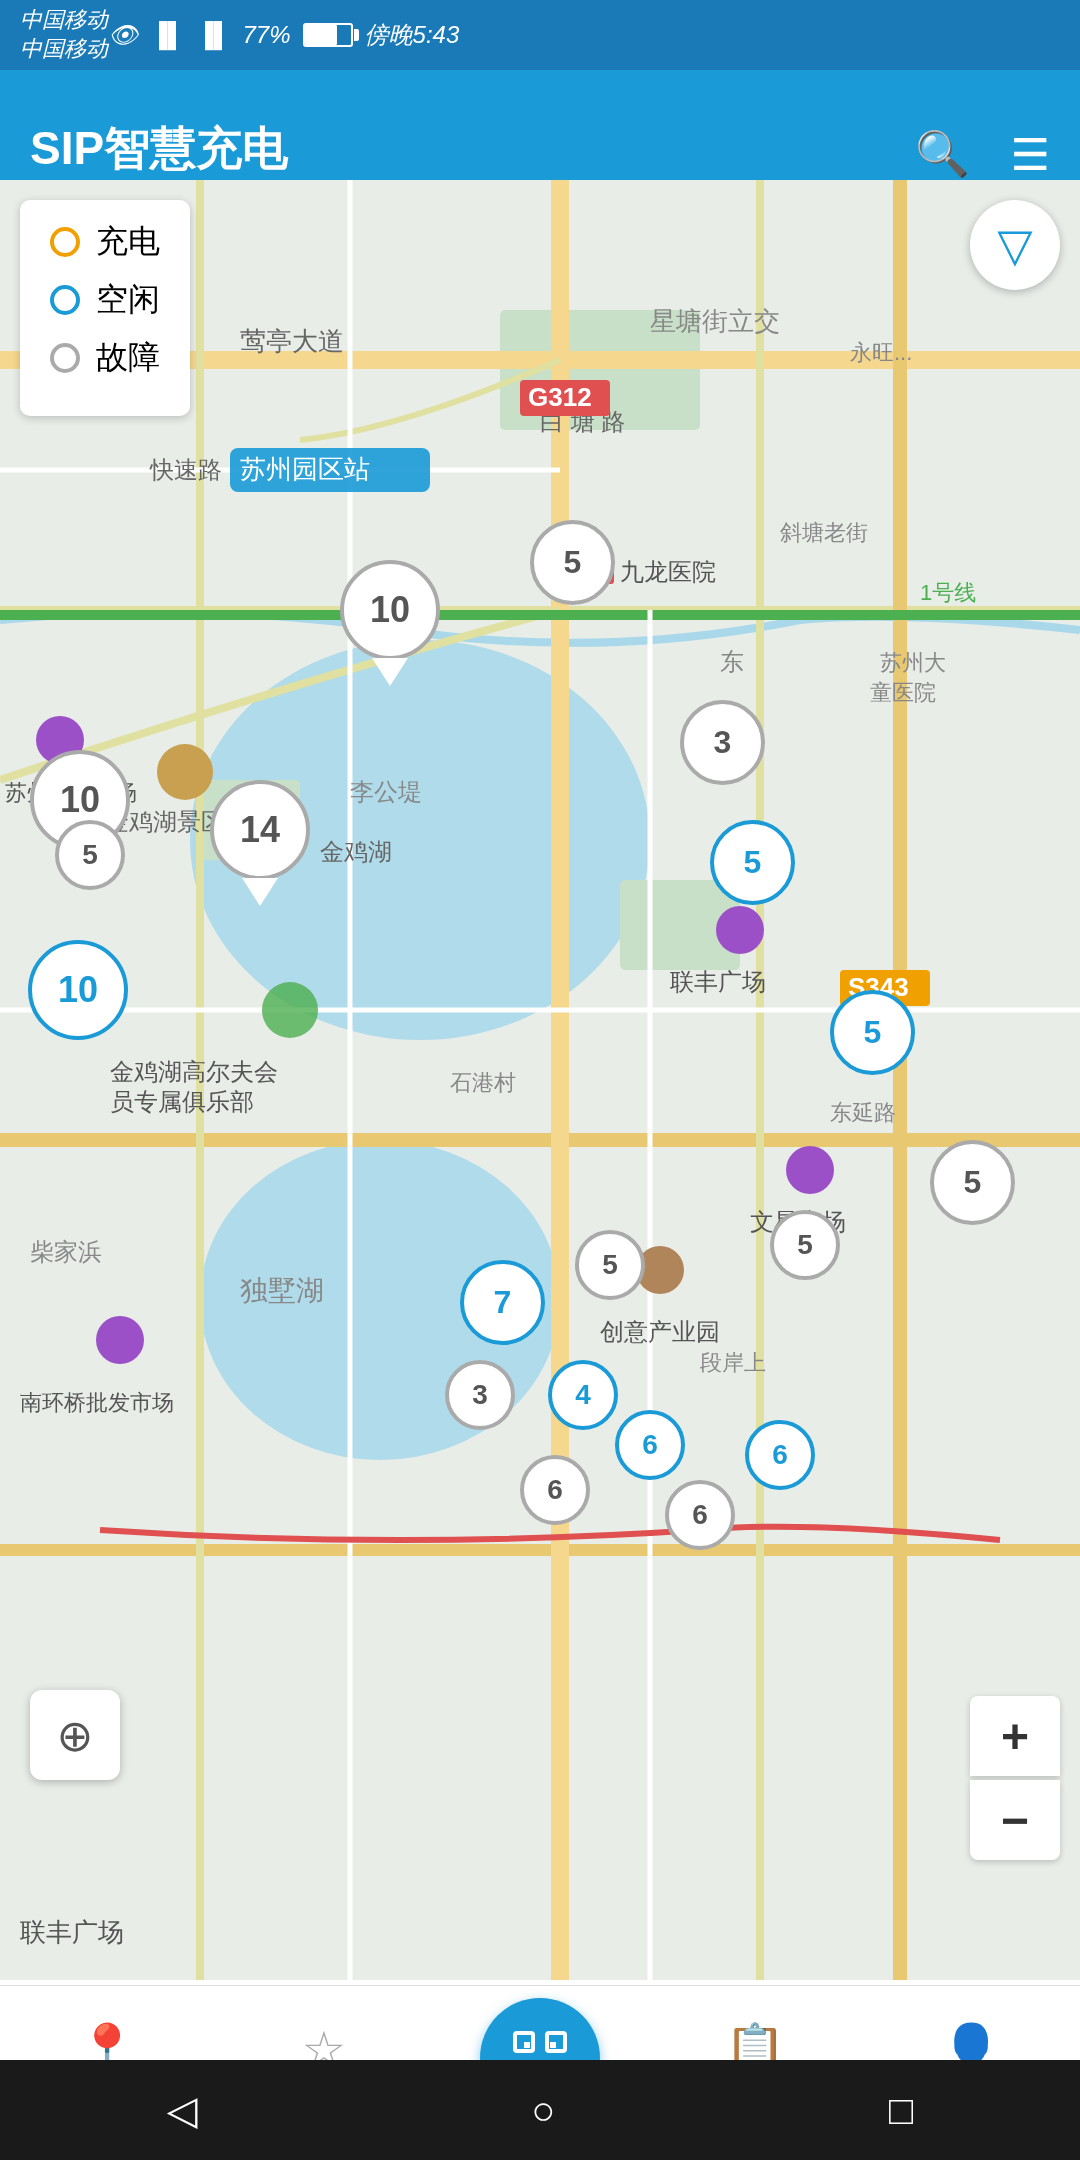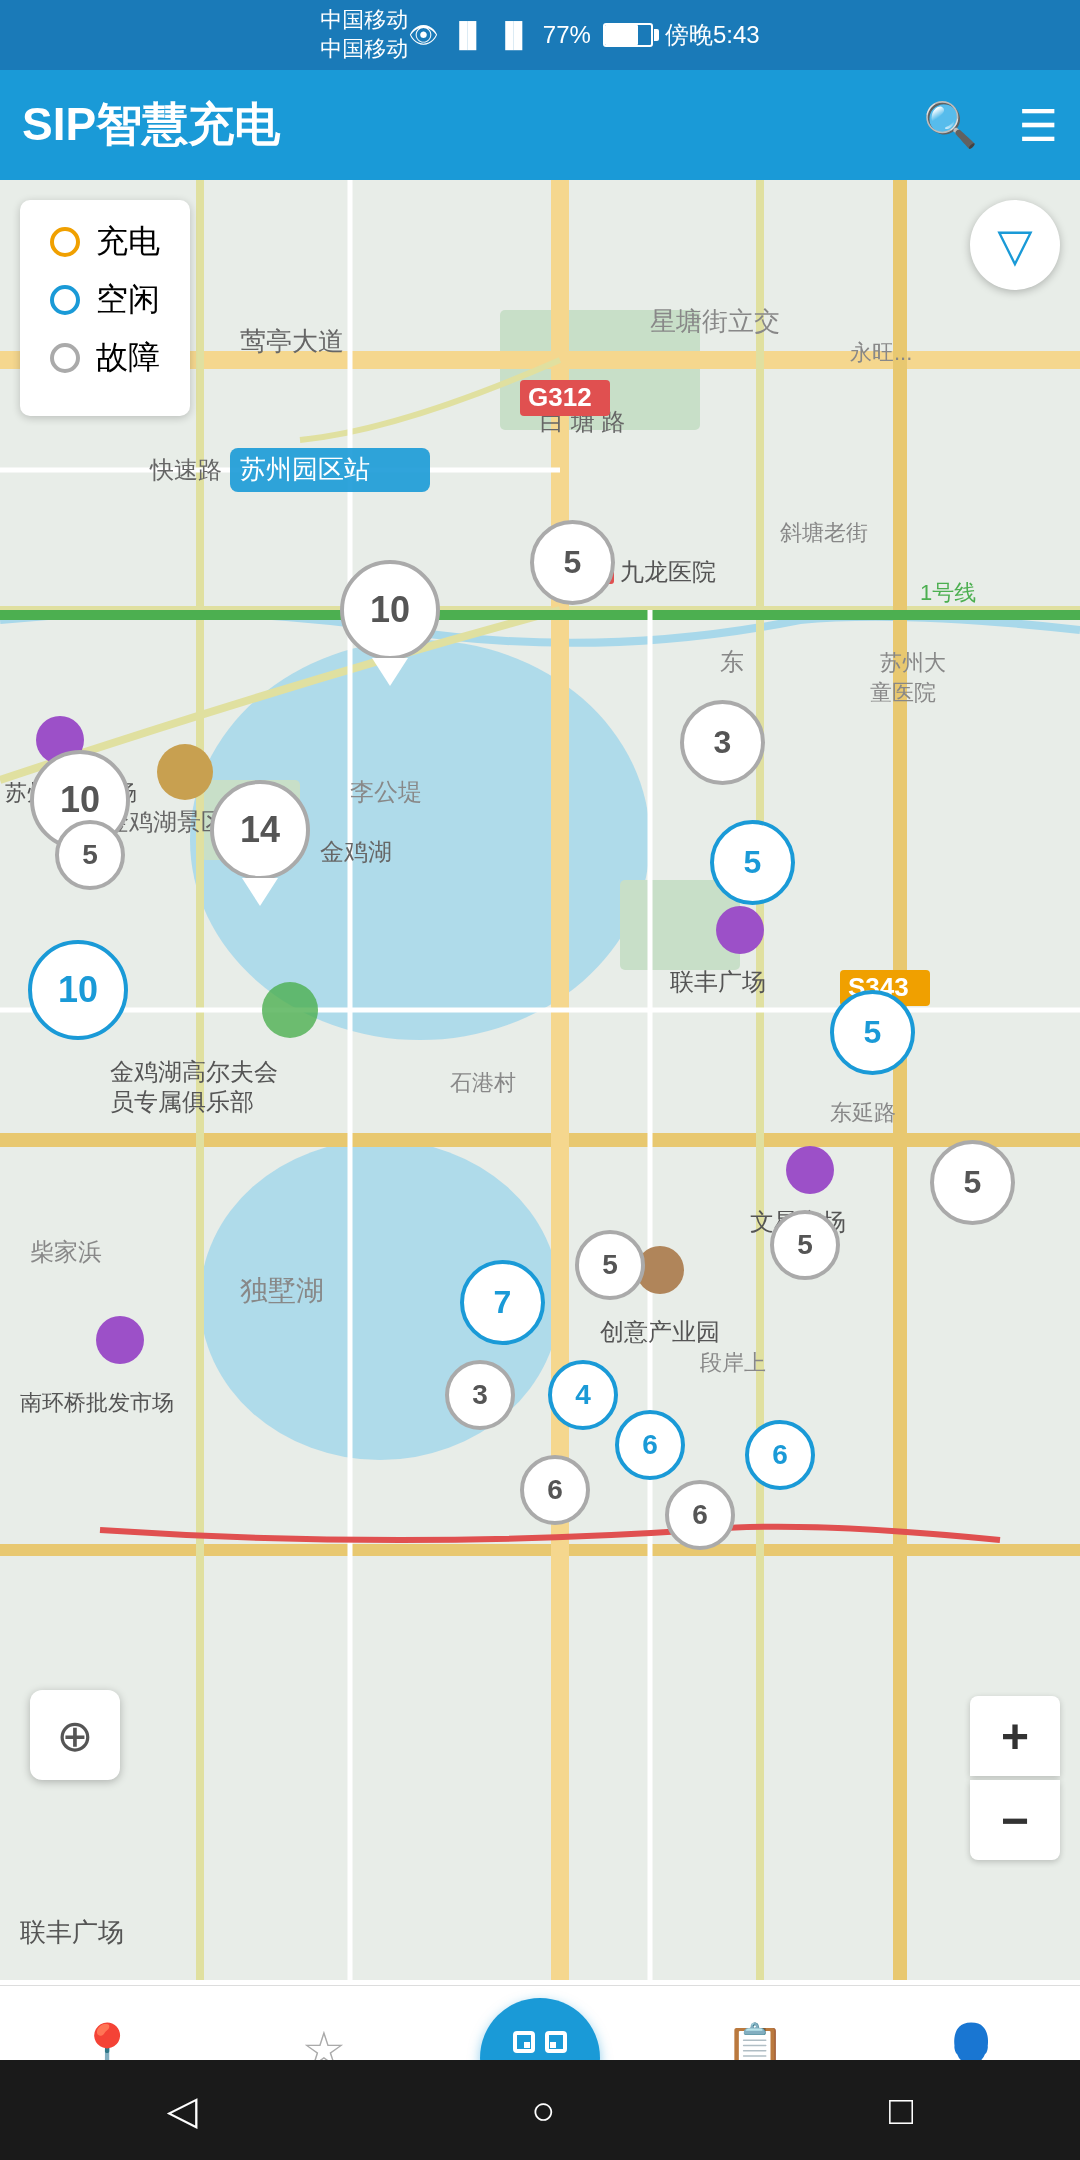--- a/index.html
+++ b/index.html
@@ -13,26 +13,27 @@
       position: relative;
     }
 
     
     .status-bar {
       width: 100%;
       height: 70px;
       background: #1a7ab8;
       display: flex;
       align-items: center;
-      justify-content: center;
+      justify-content: flex-start;
       padding: 0 20px;
       color: white;
       font-size: 26px;
       z-index: 100;
       position: relative;
+      font-style: italic;
     }
     .status-left {
       display: flex;
       flex-direction: column;
       font-size: 22px;
       line-height: 1.3;
     }
     .status-right {
       display: flex;
       align-items: center;
@@ -65,23 +66,23 @@
       background: white;
       border-radius: 1px;
     }
 
     
     .app-header {
       width: 100%;
       height: 110px;
       background: #1a9ad7;
       display: flex;
-      align-items: center;
+      align-items: flex-end;
       justify-content: space-between;
-      padding: 0 22px;
+      padding: 0 30px;
       z-index: 100;
       position: relative;
     }
     .app-title {
       color: white;
       font-size: 46px;
       font-weight: bold;
     }
     .header-icons {
       display: flex;

